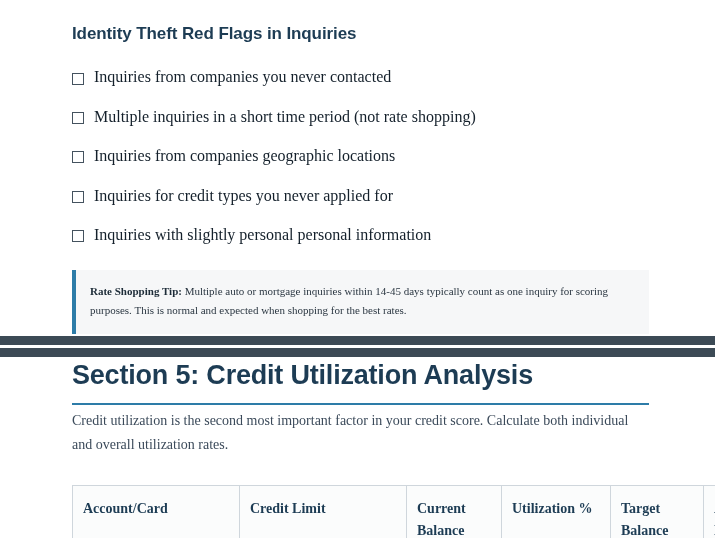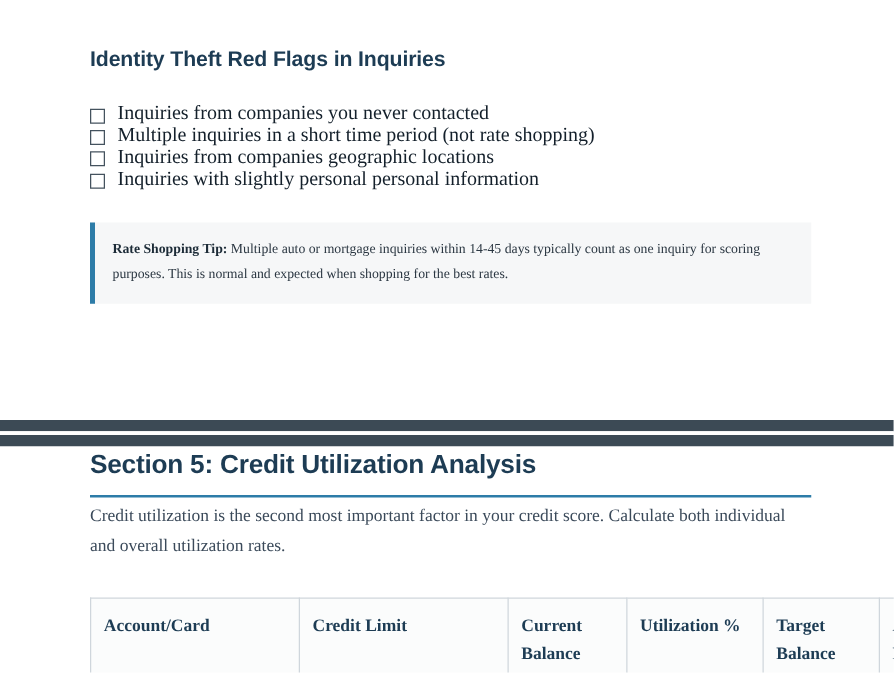--- a/index.html
+++ b/index.html
@@ -25,34 +25,35 @@
   .content {
     padding: 0 66px 0 72px;
   }
 
   .section-heading {
     font-family: "Liberation Sans", sans-serif;
     font-size: 17px;
     font-weight: bold;
     color: #1d3c54;
     margin: 0;
-    padding-top: 38px;
+    padding-top: 24px;
     letter-spacing: -0.1px;
   }
 
   .checklist {
     margin: 0;
     padding: 0;
     list-style: none;
   }
   .check-item {
     display: flex;
     align-items: flex-start;
     font-size: 16px;
     color: #14202b;
+    margin-top: 22px;
     line-height: 1.1;
   }
   .check-item:first-child {
     margin-top: 24px;
     align-items: center;
   }
   .checkbox {
     width: 10px;
     height: 10px;
     border: 1px solid #44525e;
@@ -102,21 +103,21 @@
     position: absolute;
     left: 0;
     top: 357px;
     width: 715px;
   }
   .section2-inner {
     padding: 0 66px 0 72px;
   }
   .section-title {
     font-family: "Liberation Sans", sans-serif;
-    font-size: 21px;
+    font-size: 27px;
     font-weight: bold;
     color: #1d3c54;
     margin: 0;
     padding-top: 3px;
     padding-bottom: 12px;
     border-bottom: 2px solid #2d7ca8;
     width: 577px;
     box-sizing: border-box;
     letter-spacing: -0.2px;
   }
@@ -167,20 +168,24 @@
         <span class="checkbox"></span>
         <span>Inquiries from companies you never contacted</span>
       </li>
       <li class="check-item">
         <span class="checkbox"></span>
         <span>Multiple inquiries in a short time period (not rate shopping)</span>
       </li>
       <li class="check-item">
         <span class="checkbox"></span>
         <span>Inquiries from companies geographic locations</span>
+      </li>
+      <li class="check-item">
+        <span class="checkbox"></span>
+        <span>Inquiries for credit types you never applied for</span>
       </li>
       <li class="check-item">
         <span class="checkbox"></span>
         <span>Inquiries with slightly personal personal information</span>
       </li>
     </ul>
 
     <div class="tip-box">
       <div class="tip-text"><span class="tip-label">Rate Shopping Tip:</span><span> Multiple auto or mortgage inquiries within 14-45 days typically count as one inquiry for scoring purposes. This is normal and expected when shopping for the best rates.</span></div>
     </div>

